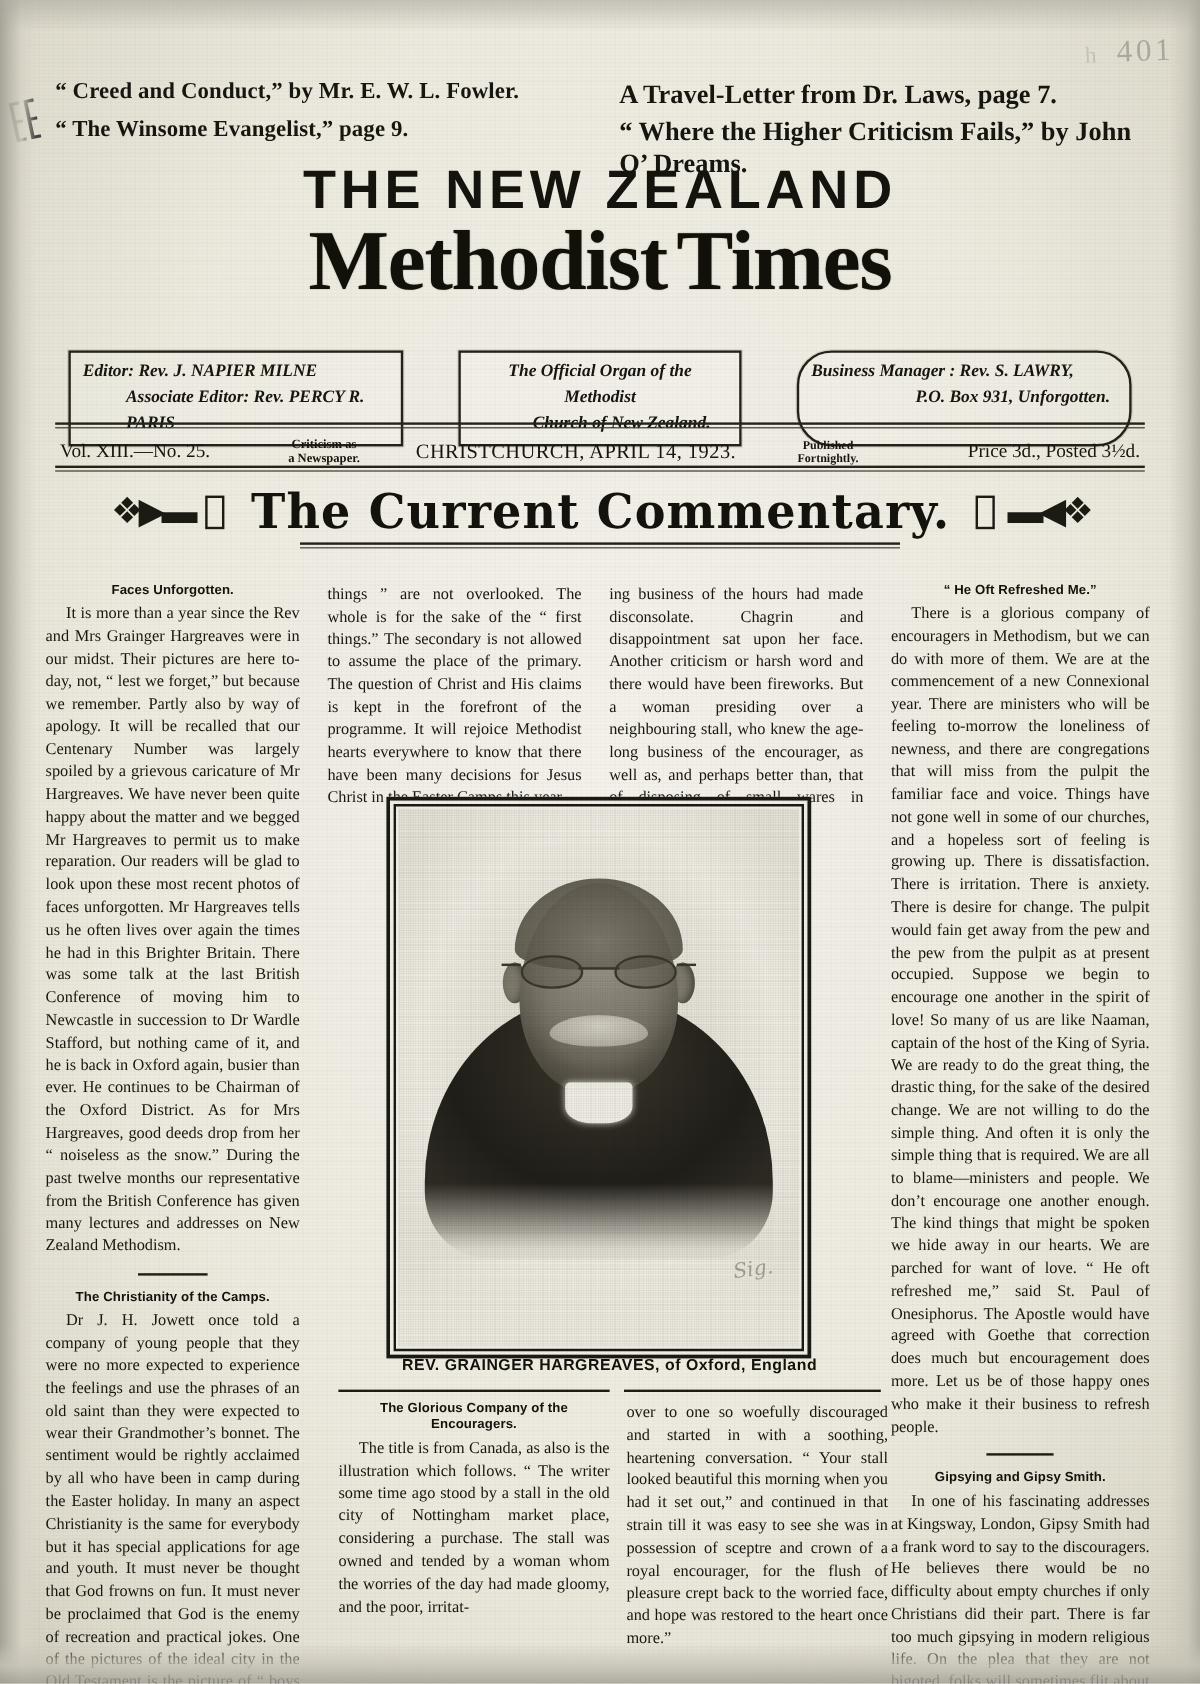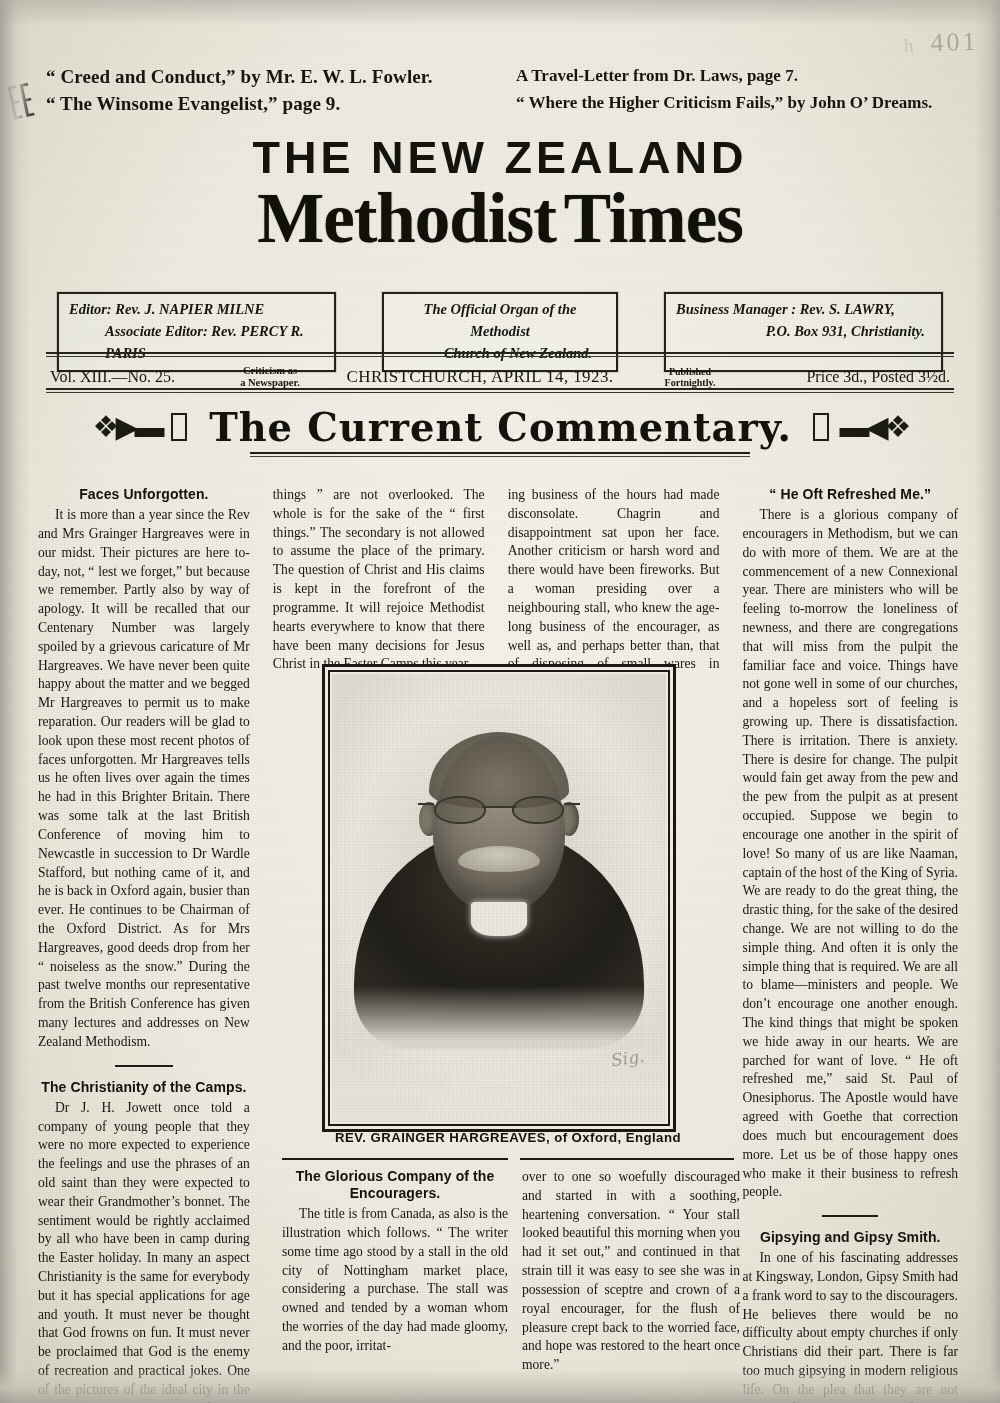--- a/index.html
+++ b/index.html
@@ -56,21 +56,21 @@
     transform:rotate(-2deg);
   }
   .pagenum .sm{font-size:19px;opacity:.55;margin-right:14px;}
   
   #sheet{position:absolute;left:0;top:0;width:1000px;height:1403px;color:#16150f;}
 
   
   .teasers{position:absolute;left:46px;top:66px;width:918px;}
   .teaser-row{display:flex;justify-content:flex-start;margin-bottom:5px;}
   .t-left{width:470px;font-size:19px;font-weight:bold;letter-spacing:.1px;}
-  .t-right{flex:1;font-size:17px;font-weight:bold;text-align:left;}
+  .t-right{flex:1;font-size:22px;font-weight:bold;text-align:left;}
   .t-row2 .t-right{padding-left:0;}
   .tr-shift{padding-left:6px;}
 
   
   .mh-top{
     position:absolute;left:0;top:132px;width:1000px;text-align:center;
     font-family:"Liberation Sans",sans-serif;
     font-weight:bold;font-size:45px;letter-spacing:4px;
     color:#14130e;
   }
@@ -87,21 +87,21 @@
   .boxes{position:absolute;left:57px;top:292px;width:886px;display:flex;justify-content:space-between;}
   .cbox{
     border:2px solid #232219;
     box-shadow:0 0 0 1px rgba(0,0,0,.12);
     padding:5px 10px 6px 10px;
     font-style:italic;font-weight:bold;font-size:14.5px;line-height:1.5;
     color:#16150f;background:rgba(255,255,255,.12);
   }
   .cbox.b1{width:255px;}
   .cbox.b2{width:212px;text-align:center;}
-  .cbox.b3{width:255px;}
+  .cbox.b3{width:255px;border-radius:29px;}
   .cbox .r2{display:block;margin-left:36px;}
   .cbox.b3 .r2{text-align:right;padding-right:6px;}
 
   
   .rule-d{position:absolute;left:46px;width:908px;}
   .rule-d .l1{height:2px;background:#25241c;}
   .rule-d .l2{height:1px;background:#3a382c;margin-top:2px;}
 
   
   .volline{
@@ -140,21 +140,21 @@
   }
   .col{width:226px;padding-right:8px;position:relative;}
   .col + .col{border-left:1px solid rgba(30,30,24,0);padding-left:12px;}
   .col.c1{width:226px;}
   .col.c2{width:226px;padding-left:14px;}
   .col.c3{width:226px;padding-left:14px;}
   .col.c4{width:230px;padding-left:14px;}
 
   .chead{
     font-family:"Liberation Sans",sans-serif;
-    font-weight:bold;font-size:14px;text-align:center;
+    font-weight:bold;font-size:11px;text-align:center;
     letter-spacing:.1px;margin:0 0 3px 0;color:#12110b;
     line-height:1.22;
   }
   .ptext{
     font-family:"Liberation Serif",serif;
     font-size:13.6px;line-height:1.385;
     text-align:justify;text-justify:inter-word;
     margin:0;color:#17160f;
     hyphens:none;
   }
@@ -306,21 +306,21 @@
       <div class="cbox b1">
         <span class="r1">Editor: Rev. J. NAPIER MILNE</span>
         <span class="r2">Associate Editor: Rev. PERCY R. PARIS</span>
       </div>
       <div class="cbox b2">
         <span class="r1">The Official Organ of the Methodist</span>
         <span class="r2">Church of New Zealand.</span>
       </div>
       <div class="cbox b3">
         <span class="r1">Business Manager : Rev. S. LAWRY,</span>
-        <span class="r2">P.O. Box 931, Christianity.</span>
+        <span class="r2">P.O. Box 931, Unforgotten.</span>
       </div>
     </div>
 
     <div class="rule-d" style="top:352px;">
       <div class="l1"></div>
         <div class="l2"></div>
     </div>
 
     <div class="volline">
       <div class="vl-vol">Vol. XIII.—No. 25.</div>

